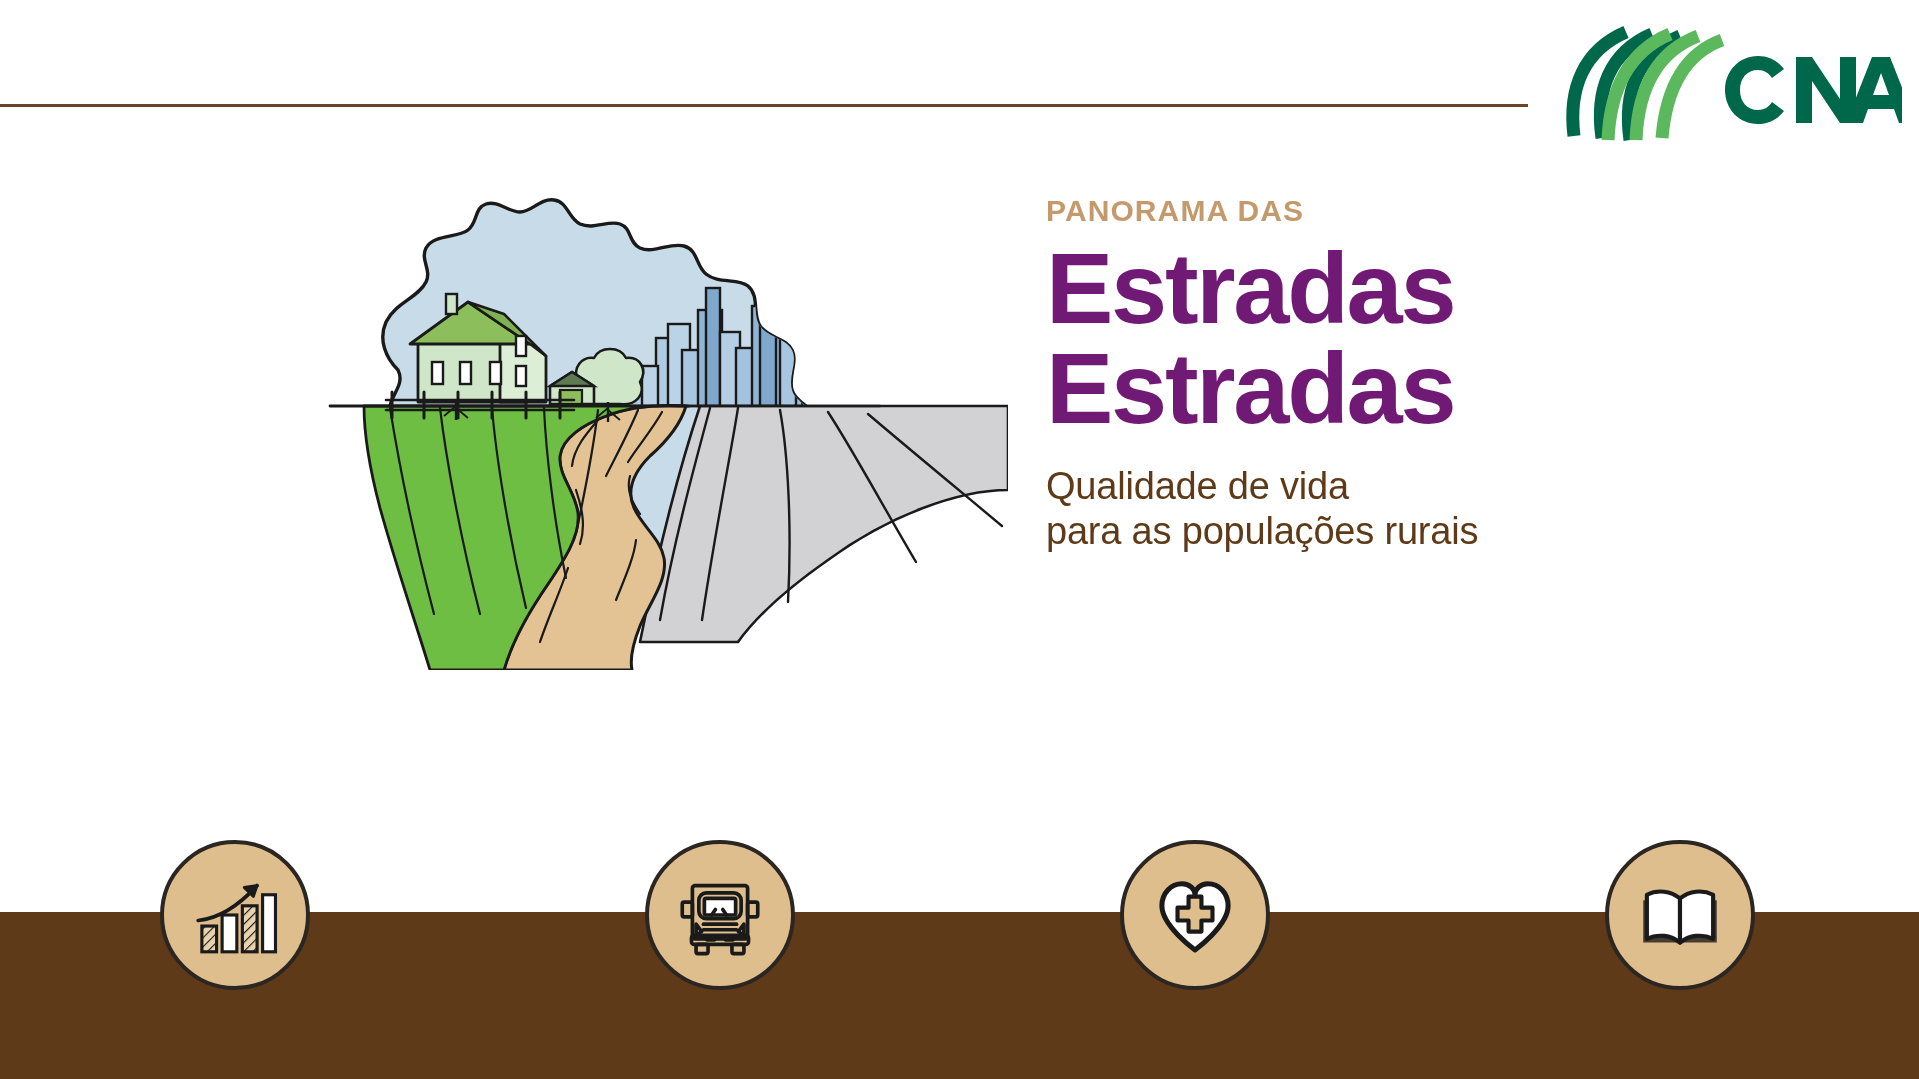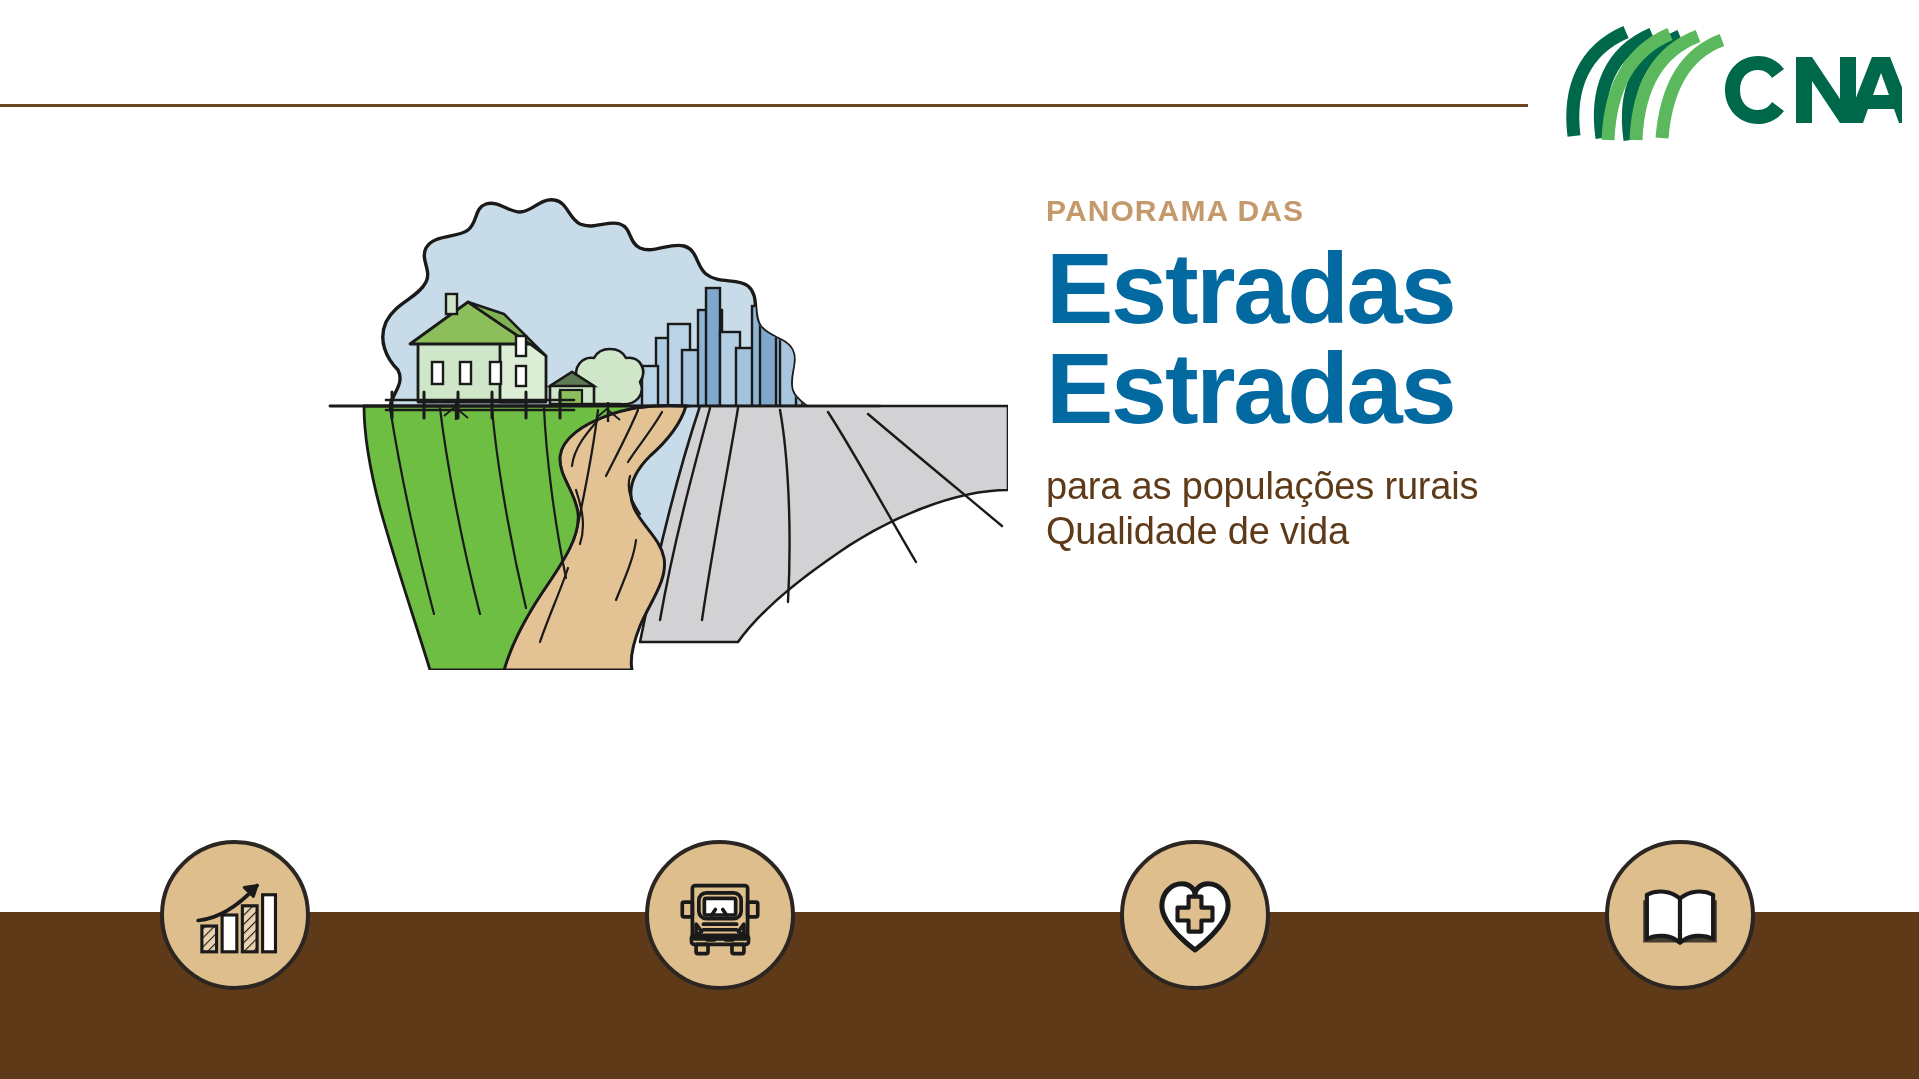--- a/index.html
+++ b/index.html
@@ -65,21 +65,21 @@
     font-size: 30px;
     font-weight: bold;
     letter-spacing: 1.1px;
     color: #C49A6C;
     line-height: 1;
     margin: 0 0 12px 0;
   }
   .main-title {
     font-size: 101px;
     font-weight: bold;
-    color: #0369a1;
+    color: #701a75;
     line-height: 0.99;
     letter-spacing: -2.3px;
     margin: 0;
   }
   .main-title .tl { display: block; }
   .subtitle {
     margin: 26px 0 0 0;
     font-size: 38px;
     font-weight: normal;
     color: #5E3A18;
@@ -346,22 +346,22 @@
     </svg>
   </div>
 
   <div class="title-block">
     <div class="eyebrow">PANORAMA DAS</div>
     <h1 class="main-title">
       <span class="tl">Estradas</span>
       <span class="tl">Estradas</span>
     </h1>
     <p class="subtitle">
+      <span class="sl">Qualidade de vida</span>
       <span class="sl">para as populações rurais</span>
-      <span class="sl">Qualidade de vida</span>
     </p>
   </div>
 
   <div class="icon-row">
 
     <div class="icon-badge badge-1">
       <svg viewBox="0 0 100 100" xmlns="http://www.w3.org/2000/svg">
         <defs>
           <pattern id="hatch" patternUnits="userSpaceOnUse" width="7" height="7" patternTransform="rotate(45)">
             <rect width="7" height="7" fill="#E8D3AE"></rect>

